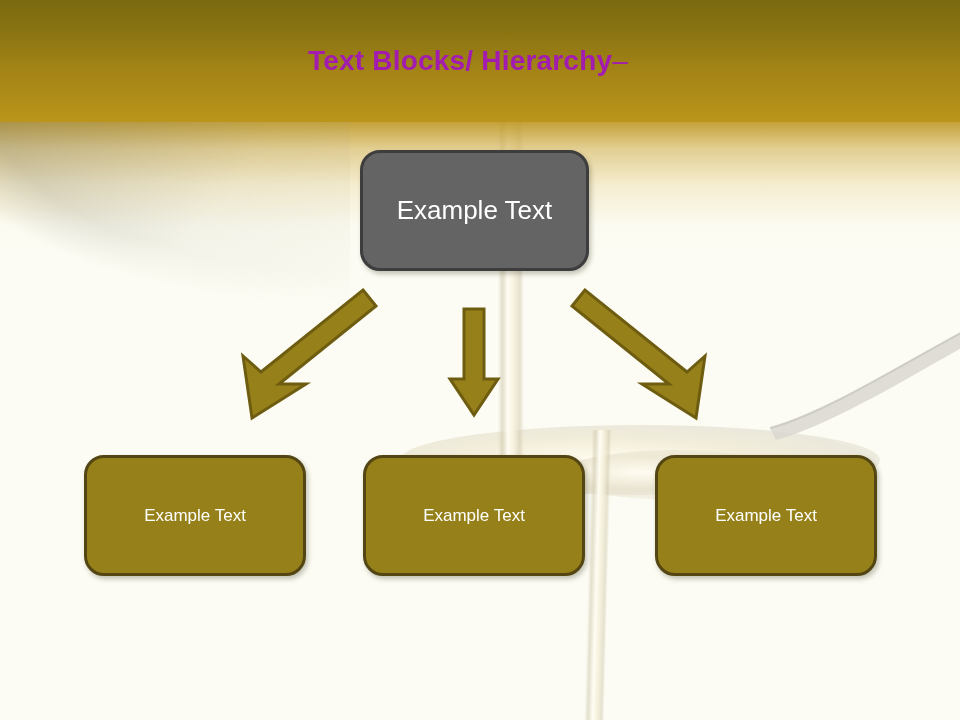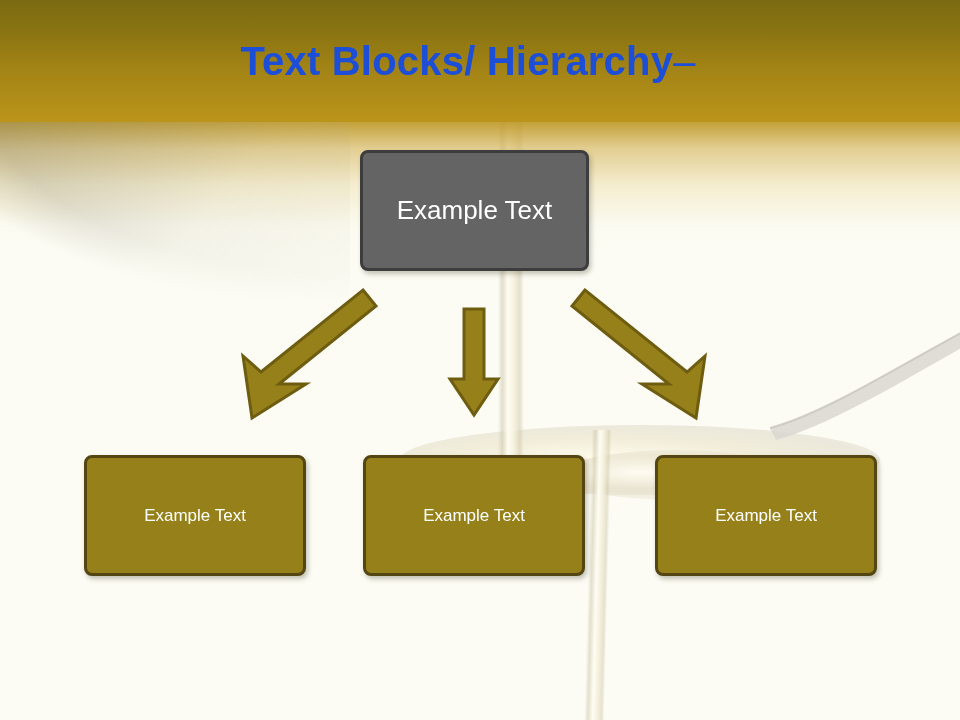--- a/index.html
+++ b/index.html
@@ -123,36 +123,36 @@
     width: 960px; height: 122px;
     background: linear-gradient(to bottom, #7a6a10 0%, #8a7412 26%, #a48416 58%, #bb951b 100%);
   }
   .title-text {
     position: absolute;
     left: 0; top: 0;
     width: 936px; height: 122px;
     display: flex;
     align-items: center;
     justify-content: center;
-    color: #1d4ed8;
-    font-size: 40px;
+    color: #a21caf;
+    font-size: 28px;
     letter-spacing: 0.2px;
     white-space: nowrap;
   }
   .title-strong { font-weight: bold; }
   .title-rest   { font-weight: normal; }
 
   
   .node {
     position: absolute;
     box-sizing: border-box;
     display: flex;
     align-items: center;
     justify-content: center;
-    border-radius: 8px;
+    border-radius: 20px;
     color: #ffffff;
     text-align: center;
     box-shadow: 2px 3px 5px rgba(60,55,30,0.30);
   }
 
   .node-root {
     left: 360px; top: 150px;
     width: 229px; height: 121px;
     background: #646464;
     border: 3px solid #3d3d3d;

